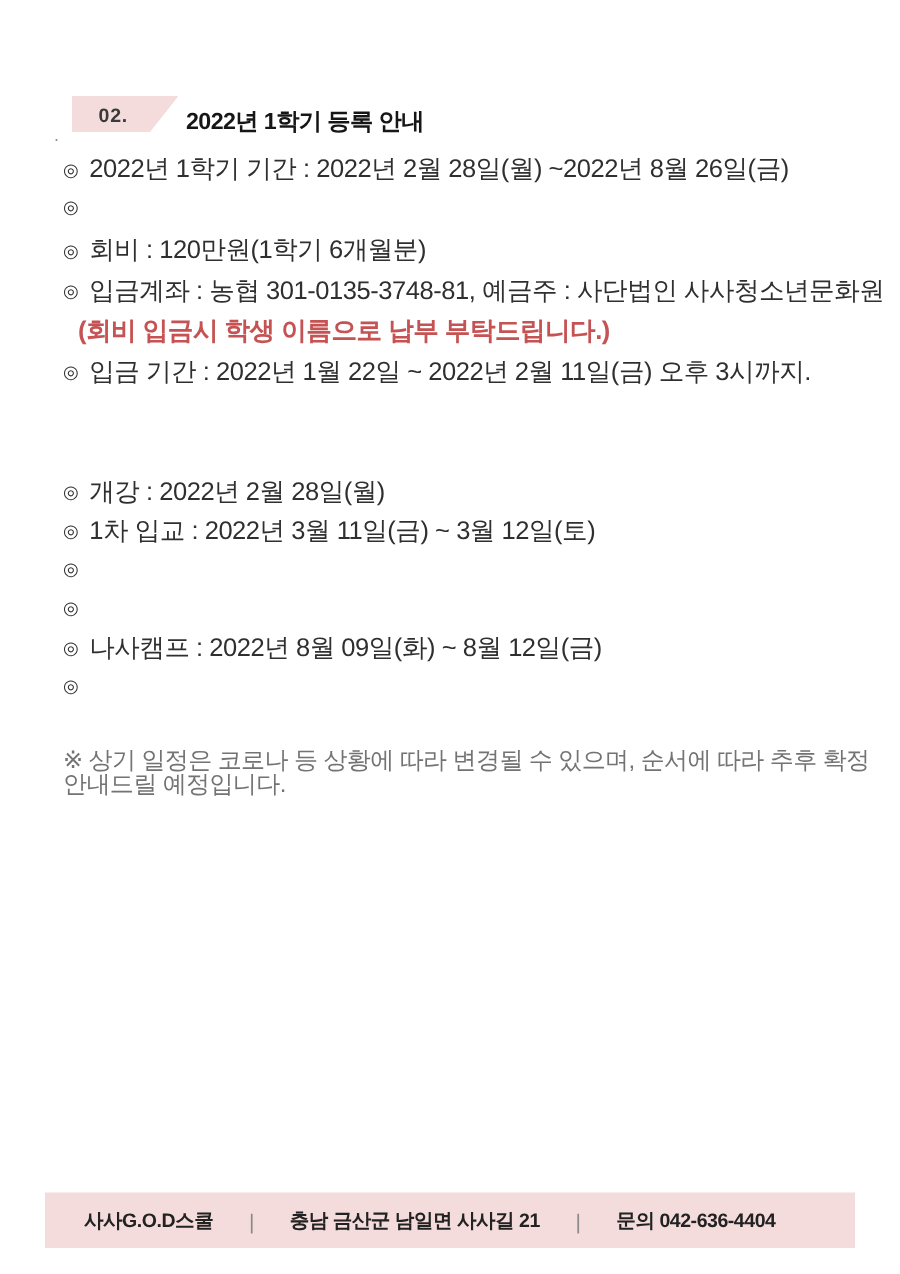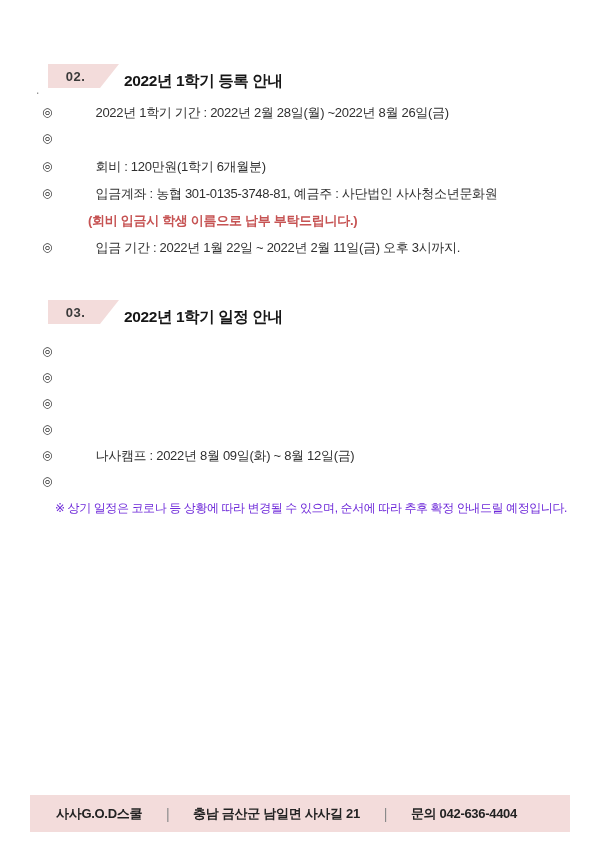--- a/index.html
+++ b/index.html
@@ -38,29 +38,28 @@
     margin-top:10px;
   }
 
   .list { list-style:none; margin:0; }
   .sec-02 .list { padding:11px 0 0 42px; }
   .sec-03 .list { padding:15px 0 0 42px; }
   .row { display:flex; align-items:baseline; }
   .sec-02 .row { height:27px; line-height:27px; }
   .sec-03 .row { height:26px; line-height:26px; }
   .row .bullet { font-size:12px; margin-right:7px; color:#2f2f2f; position:relative; top:-1px; }
-  .row .txt { font-size:13px; color:#2f2f2f; letter-spacing:-0.3px;margin-left:36px; }
+  .row .txt { font-size:17px; color:#2f2f2f; letter-spacing:-0.3px; }
   .row.subnote { padding-left:10px; }
   .row.subnote .txt { color:#c65353;font-weight:bold; }
 
   .note {
     position:absolute; left:42px; right:20px; top:500px;
-    font-size:12px; color:#6d28d9; letter-spacing:-0.4px;
+    font-size:16px; color:#737373; letter-spacing:-0.4px;
     line-height:16px;
-    text-align:center;
   }
 
   .footer {
     position:absolute; left:30px; top:795px;
     width:540px; height:37px;
     background:#f3dcdb;
     display:flex; align-items:center; justify-content:space-between;
     padding:0 53px 0 26px;
     font-size:13px; font-weight:bold; color:#222222;
     letter-spacing:-0.3px;
@@ -108,34 +107,30 @@
         </li>
 
         <li class="row entry">
           <span class="bullet">◎</span>
           <span class="txt">입금 기간 : 2022년 1월 22일 ~ 2022년 2월 11일(금) 오후 3시까지.</span>
         </li>
       </ul>
   </section>
 
   <section class="sec sec-03">
-    <div class="sec-head">
-      <div class="ribbon">
-        <span class="sec-num">03.</span>
-      </div>
-      <h2 class="sec-title">2022년 1학기 일정 안내</h2>
-    </div>
     <ul class="list">
 
         <li class="row entry">
           <span class="bullet">◎</span>
+          <span class="txt">개강 : 2022년 2월 28일(월)</span>
         </li>
 
         <li class="row entry">
           <span class="bullet">◎</span>
+          <span class="txt">1차 입교 : 2022년 3월 11일(금) ~ 3월 12일(토)</span>
         </li>
 
         <li class="row entry">
           <span class="bullet">◎</span>
         </li>
 
         <li class="row entry">
           <span class="bullet">◎</span>
         </li>
 

